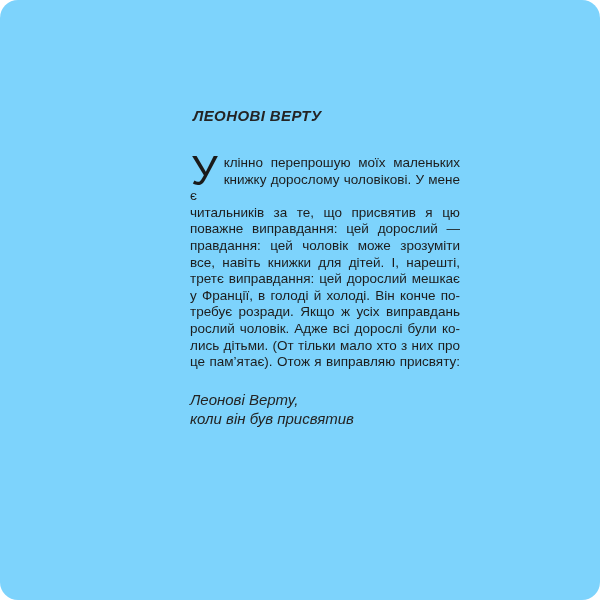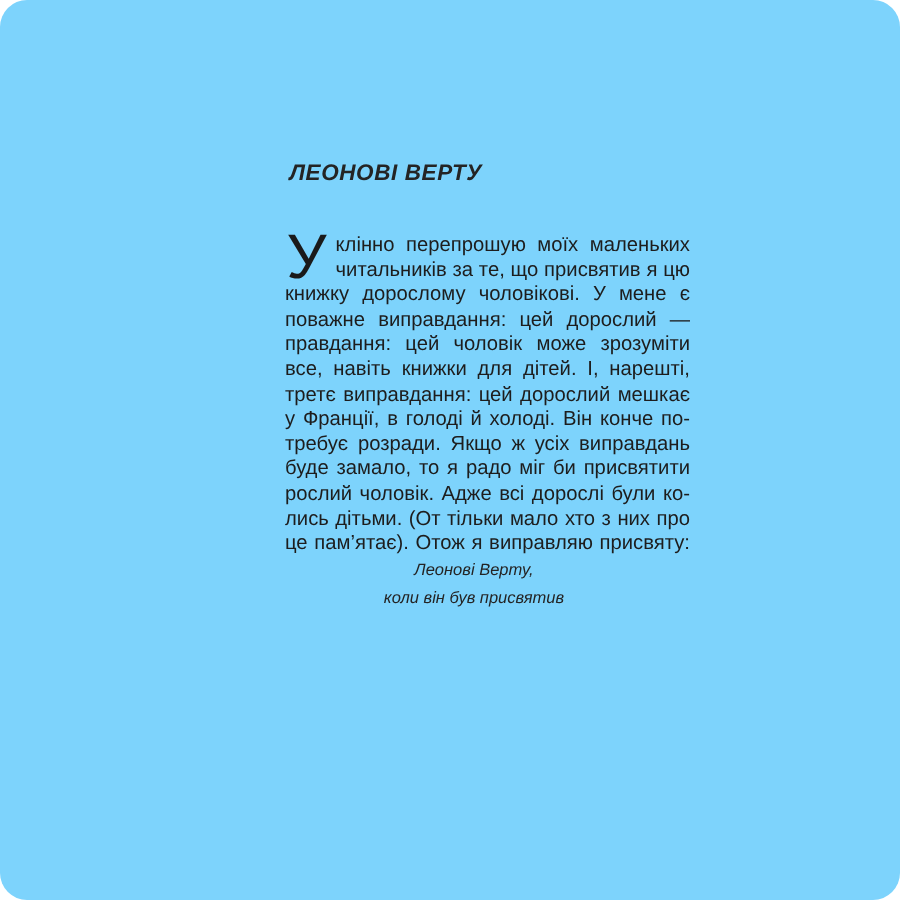--- a/index.html
+++ b/index.html
@@ -41,49 +41,48 @@
     text-align-last: justify;
   }
   .dropcap {
     float: left;
     font-size: 42px;
     line-height: 32px;
     padding: 0 6px 0 1px;
     color: #1a1a1a;
   }
   .signature {
-    margin-top: 0;
+    margin-top: 19px;
     padding-right: 18px;
-    text-align: center;
+    text-align: left;
     font-style: italic;
-    font-size: 11px;
+    font-size: 15px;
     line-height: 19px;
     color: #242424;
   }
 </style>
 </head>
 <body>
 
 <div class="page">
   <div class="content">
 
     <h1 class="heading">ЛЕОНОВІ ВЕРТУ</h1>
 
     <div class="para">
       <span class="dropcap">У</span>
       <div class="line">клінно перепрошую моїх маленьких</div>
+      <div class="line">книжку дорослому чоловікові. У мене є</div>
       <div class="line">читальників за те, що присвятив я цю</div>
-      <div class="line">книжку дорослому чоловікові. У мене є</div>
       <div class="line">поважне виправдання: цей дорослий —</div>
       <div class="line">правдання: цей чоловік може зрозуміти</div>
       <div class="line">все, навіть книжки для дітей. І, нарешті,</div>
       <div class="line">третє виправдання: цей дорослий мешкає</div>
       <div class="line">у Франції, в голоді й холоді. Він конче по-</div>
       <div class="line">требує розради. Якщо ж усіх виправдань</div>
-      <div class="line">буде замало, то я радо міг би присвятити</div>
       <div class="line">рослий чоловік. Адже всі дорослі були ко-</div>
       <div class="line">лись дітьми. (От тільки мало хто з них про</div>
       <div class="line">це пам’ятає). Отож я виправляю присвяту:</div>
     </div>
 
     <div class="signature">
       <div>Леонові Верту,</div>
       <div>коли він був присвятив</div>
     </div>
 

